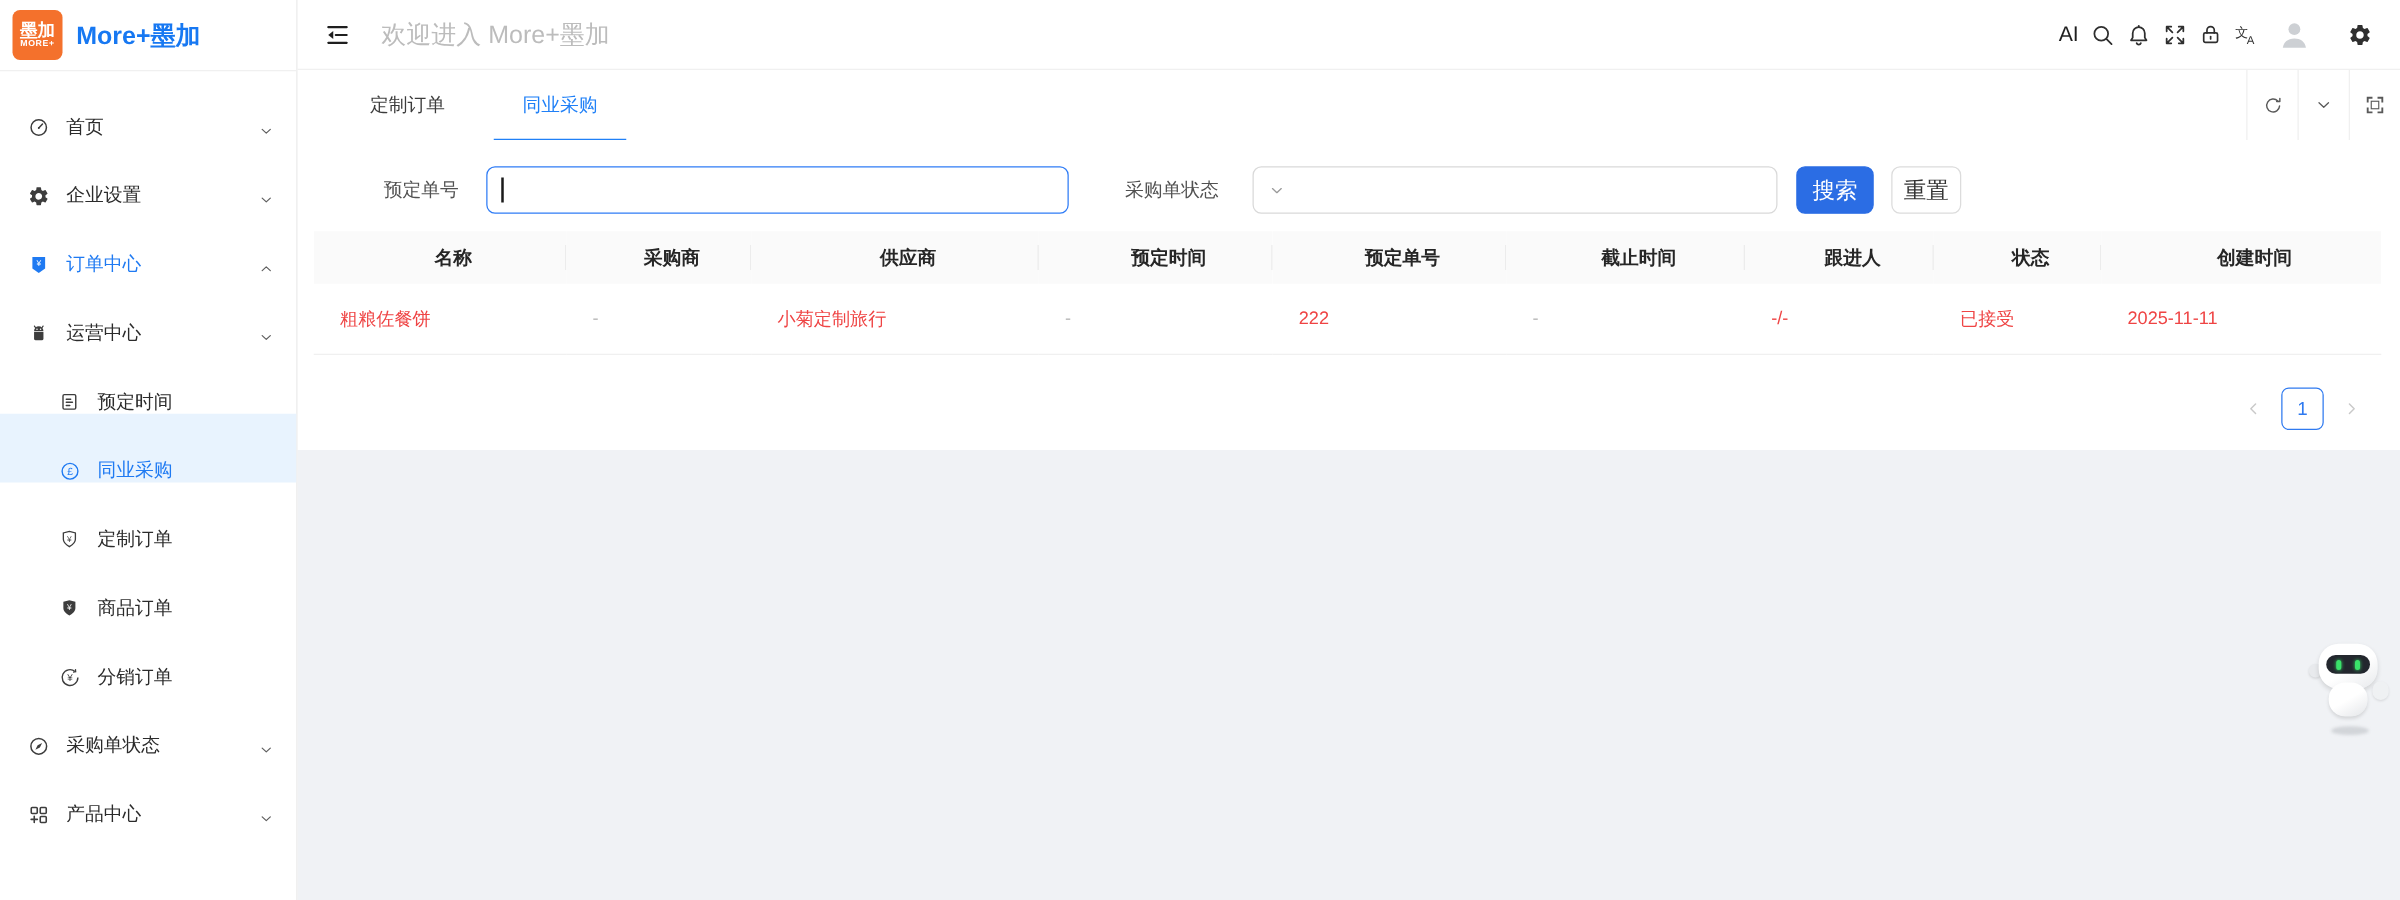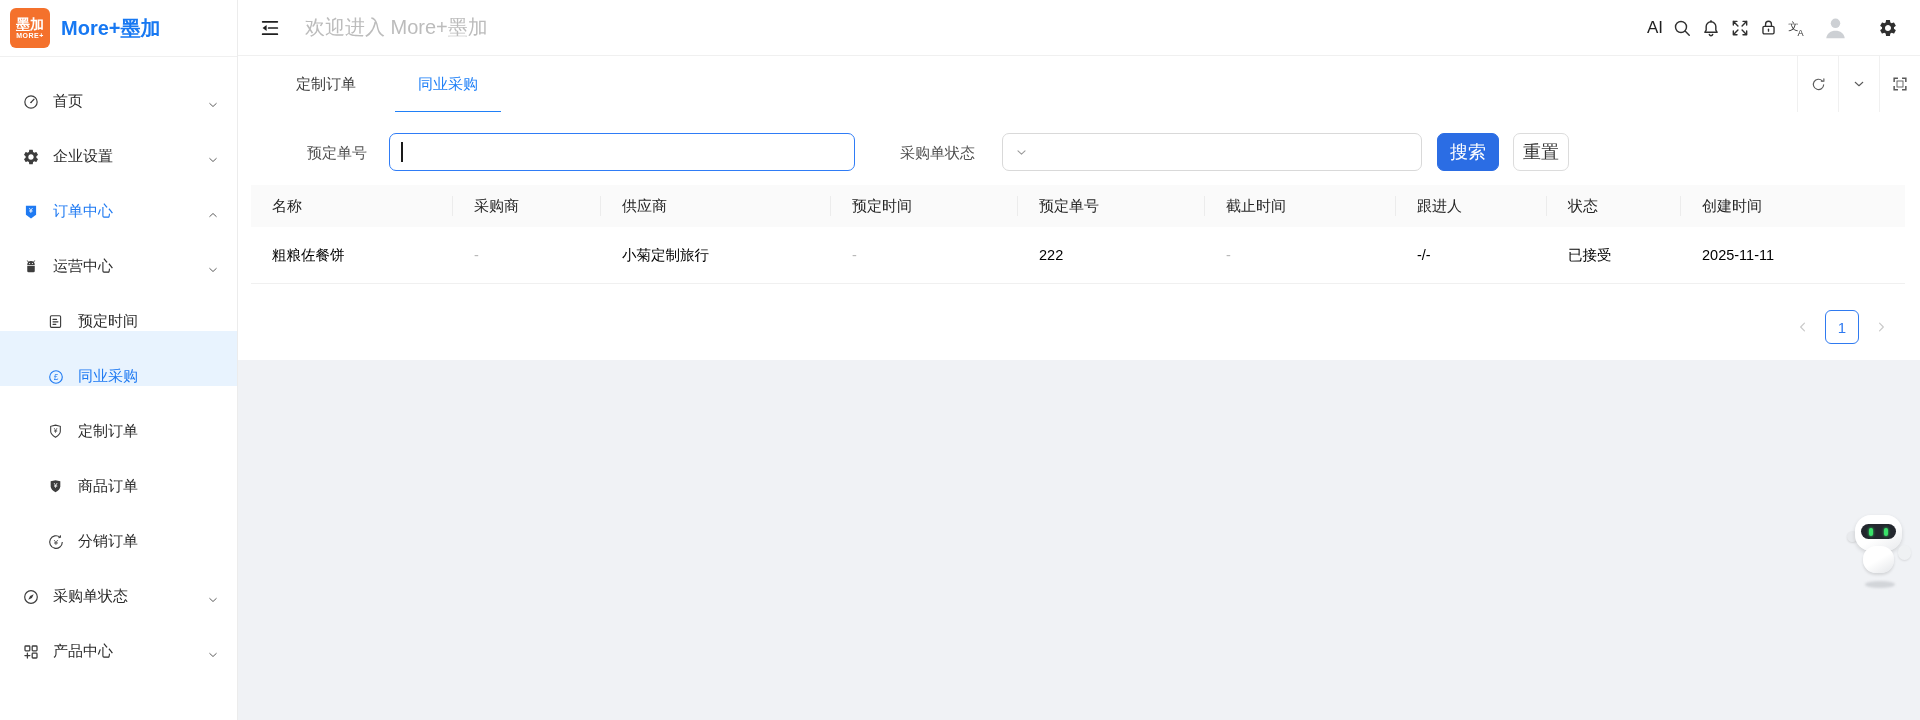--- a/index.html
+++ b/index.html
@@ -60,23 +60,23 @@
   @keyframes blink{50%{opacity:0;}}
   .f-select{position:absolute;left:765px;top:21px;width:420px;height:38px;box-sizing:border-box;border:1px solid #d9d9d9;border-radius:7px;background:#fff;display:flex;align-items:center;padding:0 12px;cursor:pointer;}
   .f-select .placeholder{flex:1;font-size:15px;color:#c1c1c1;}
   .f-select .sel-chevron{color:#9a9a9a;display:flex;}
   .btn{position:absolute;top:21px;height:38px;box-sizing:border-box;border-radius:7px;font-size:18px;font-family:inherit;display:flex;align-items:center;justify-content:center;cursor:pointer;}
   .btn-primary{left:1200px;width:62px;background:#2b6de4;color:#fff;border:1px solid #2b6de4;}
   .btn-default{left:1276px;width:56px;background:#fff;color:#333;border:1px solid #dcdcdc;}
 
   
   .tbl{position:absolute;left:14px;top:73px;width:1654px;border-collapse:collapse;table-layout:fixed;}
-  .tbl th{height:42px;background:#fafafa;font-weight:normal;font-size:15px;color:#262626;text-align:left;padding:0 0 0 21px;position:relative;}
+  .tbl th{height:42px;background:#fafafa;font-weight:bold;font-size:15px;color:#262626;text-align:center;padding:0 0 0 21px;position:relative;}
   .tbl th:not(:last-child)::after{content:"";position:absolute;right:0;top:11px;bottom:11px;width:1px;background:#ececec;}
-  .tbl td{height:56px;font-size:14.5px;color:#000000;padding:0 0 0 21px;border-bottom:1px solid #f0f0f0;background:#fff;}
+  .tbl td{height:56px;font-size:14.5px;color:#ef4444;padding:0 0 0 21px;border-bottom:1px solid #f0f0f0;background:#fff;}
   .tbl td.muted{color:#b9b9b9;}
 
   
   .pager{position:absolute;right:32px;top:198px;display:flex;align-items:center;gap:15px;}
   .pg-arrow{color:#c9c9c9;display:flex;cursor:pointer;}
   .pg-num{width:34px;height:34px;box-sizing:border-box;border:1px solid #2f7af0;border-radius:6px;color:#2f7af0;font-size:15px;display:flex;align-items:center;justify-content:center;background:#fff;cursor:pointer;}
 
   
   .robot{position:absolute;left:1846px;top:514px;width:68px;height:74px;cursor:pointer;}
   .robot-ear{position:absolute;left:1px;top:17px;width:11px;height:11px;background:#e8eaed;border-radius:50%;box-shadow:0 1px 2px rgba(0,0,0,.12);}

